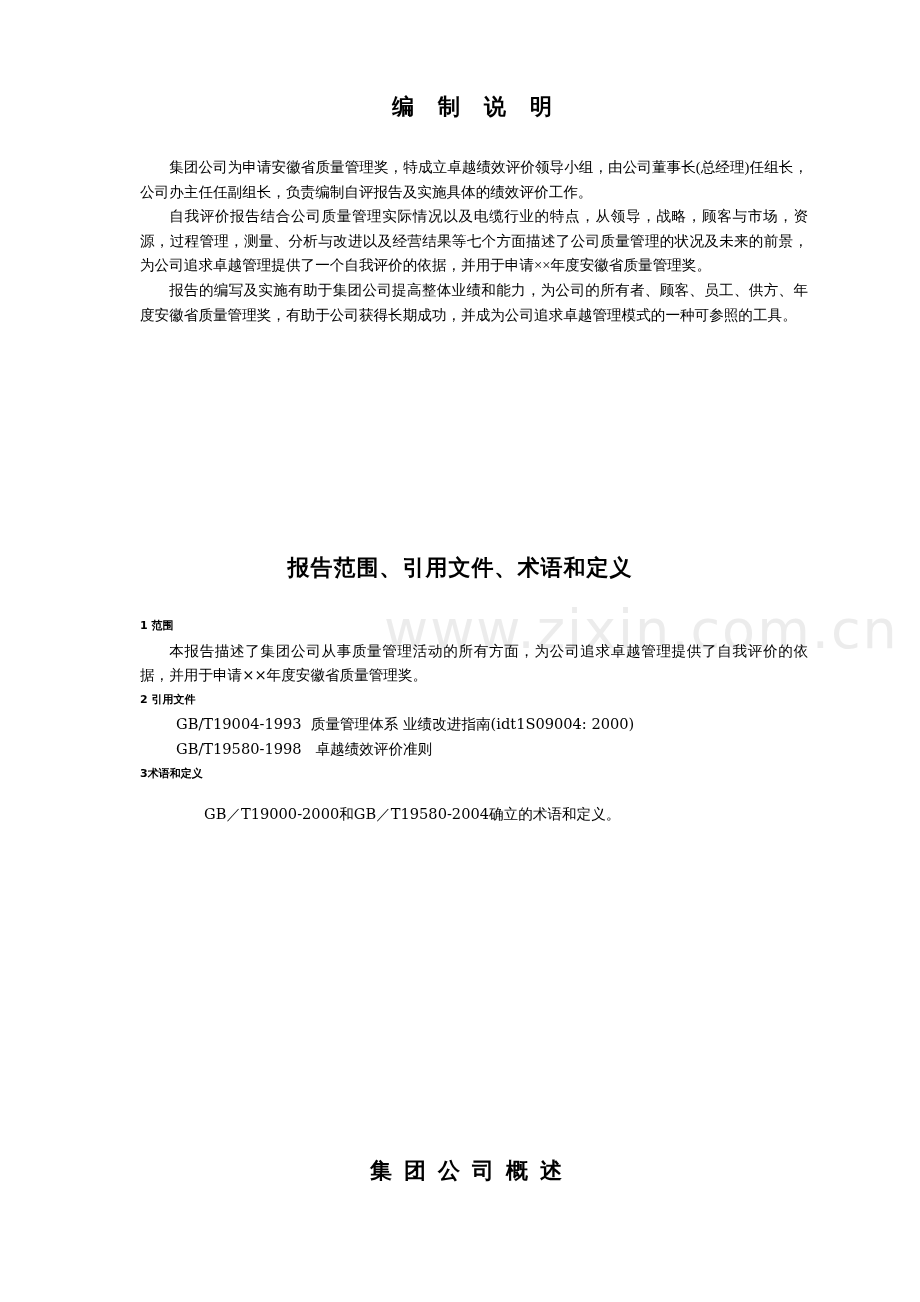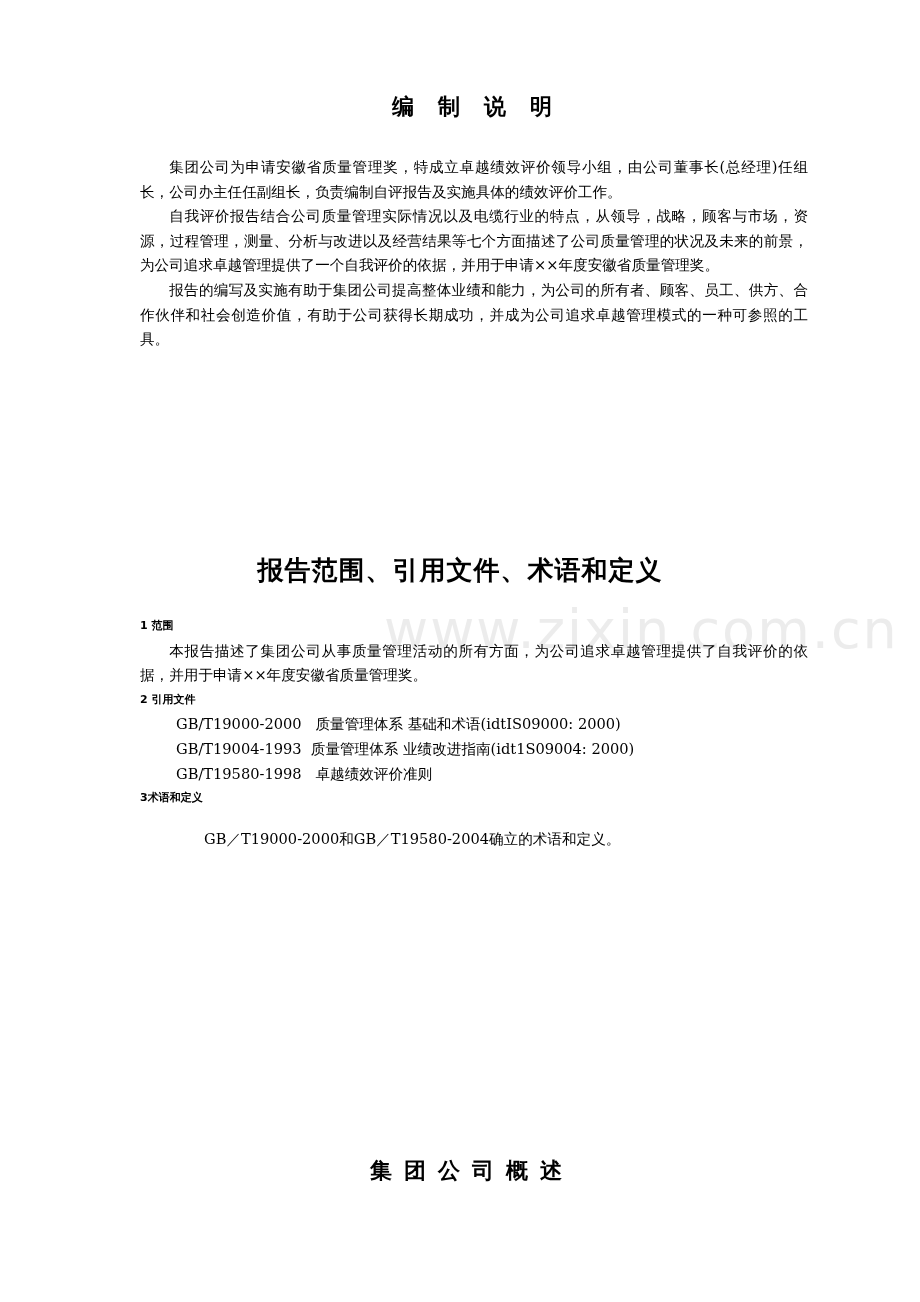--- a/index.html
+++ b/index.html
@@ -1,51 +1,50 @@
 <!DOCTYPE html>
 <html><head>
 <meta charset="utf-8">
 <style>
   html, body { margin:0; padding:0; background:#ffffff; }
   body { width:920px; height:1302px; position:relative; overflow:hidden;
          font-family: "DejaVu Serif", "Liberation Serif", serif; color:#000; }
   .h1 { position:absolute; left:0; width:920px; text-align:center; font-weight:bold;
         font-family: "DejaVu Sans", "Liberation Sans", sans-serif; }
   .t1 { top:92px; font-size:22px; letter-spacing:24px; padding-left:24px; }
-  .t2 { top:553px; font-size:26px; letter-spacing:1px; }
+  .t2 { top:553px; font-size:22px; letter-spacing:1px; }
   .t3 { top:1156px; font-size:22px; letter-spacing:12px; padding-left:12px; }
   .block { position:absolute; left:140px; width:668px; font-size:14.6px; line-height:24.6px; }
   .para { text-indent:2em; text-align:justify; margin:0; }
-  .b1 { top:155px; }
+  .b1 { top:155px;font-family:Liberation Serif, serif; }
   .sec { font-weight:bold; font-family:"DejaVu Sans", "Liberation Sans", sans-serif; font-size:11px; margin:0; line-height:24.6px;}
   .ref { padding-left:36px; margin:0; white-space:pre; line-height:24.6px; }
   .def { padding-left:48px; margin:16px; white-space:pre; }
   .b2 { top:614px; }
   .watermark { position:absolute; left:384px; top:598px; font-size:54px; color:rgba(200,200,200,0.35);
                font-family:"DejaVu Sans", sans-serif; letter-spacing:2px; }
 </style>
 </head>
 <body>
 
 <div class="h1 t1">编制说明</div>
 
 <div class="block b1">
   <p class="para">集团公司为申请安徽省质量管理奖，特成立卓越绩效评价领导小组，由公司董事长(总经理)任组长，公司办主任任副组长，负责编制自评报告及实施具体的绩效评价工作。</p>
   <p class="para">自我评价报告结合公司质量管理实际情况以及电缆行业的特点，从领导，战略，顾客与市场，资源，过程管理，测量、分析与改进以及经营结果等七个方面描述了公司质量管理的状况及未来的前景，为公司追求卓越管理提供了一个自我评价的依据，并用于申请××年度安徽省质量管理奖。</p>
-  <p class="para">报告的编写及实施有助于集团公司提高整体业绩和能力，为公司的所有者、顾客、员工、供方、合作伙伴和社会创造价值，有助于公司获得长期成功，并成为公司追求卓越管理模式的一种可参照的工具。</p>
+  <p class="para">报告的编写及实施有助于集团公司提高整体业绩和能力，为公司的所有者、顾客、员工、供方、年度安徽省质量管理奖，有助于公司获得长期成功，并成为公司追求卓越管理模式的一种可参照的工具。</p>
 </div>
 
 <div class="h1 t2">报告范围、引用文件、术语和定义</div>
 
 <div class="watermark">www.zixin.com.cn</div>
 
 <div class="block b2">
   <p class="sec">1 范围</p>
   <p class="para">本报告描述了集团公司从事质量管理活动的所有方面，为公司追求卓越管理提供了自我评价的依据，并用于申请××年度安徽省质量管理奖。</p>
   <p class="sec">2 引用文件</p>
-  <p class="ref">GB/T19000-2000   质量管理体系 基础和术语(idtIS09000: 2000)</p>
   <p class="ref">GB/T19004-1993  质量管理体系 业绩改进指南(idt1S09004: 2000)</p>
   <p class="ref">GB/T19580-1998   卓越绩效评价准则</p>
   <p class="sec">3术语和定义</p>
   <p class="def">GB／T19000-2000和GB／T19580-2004确立的术语和定义。</p>
 </div>
 
 <div class="h1 t3">集团公司概述</div>
 
 </body></html>

